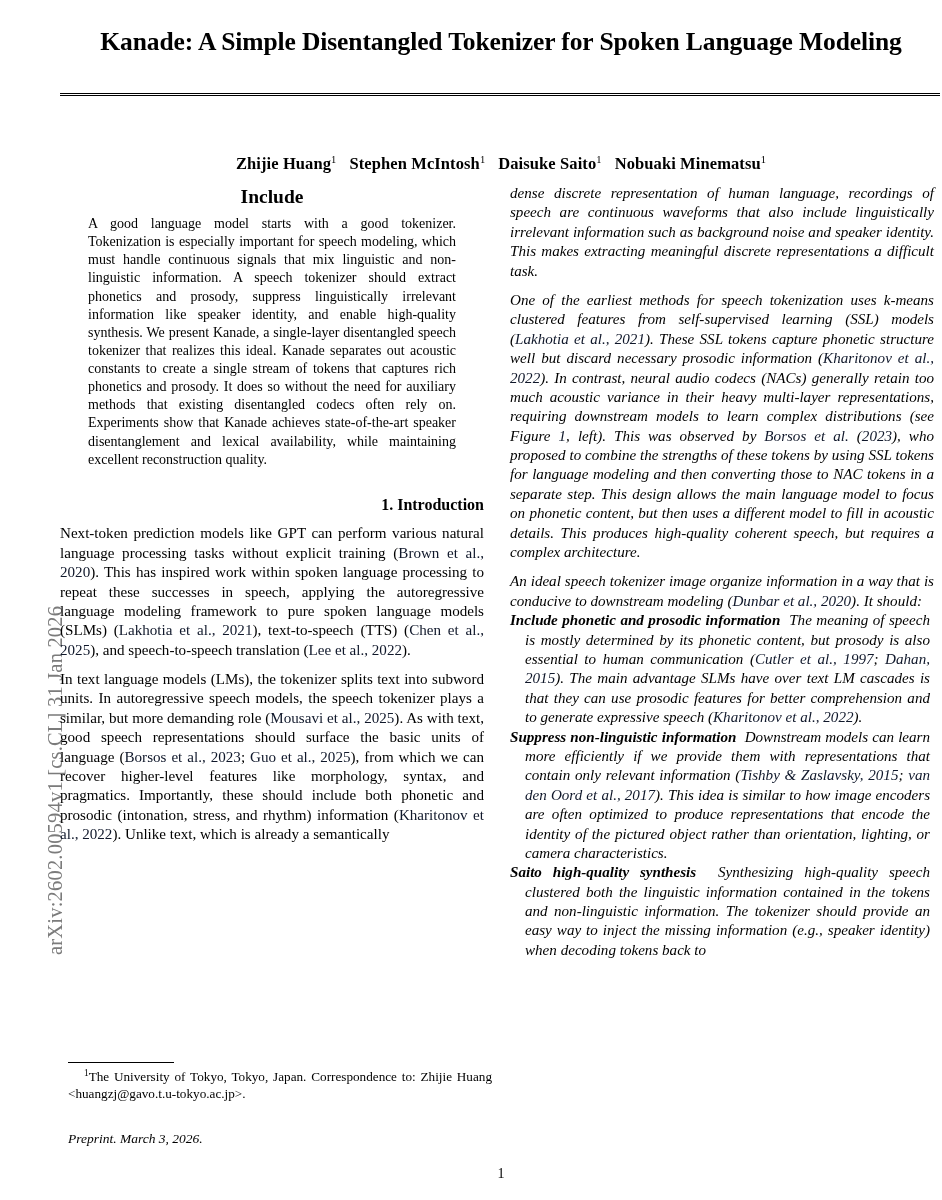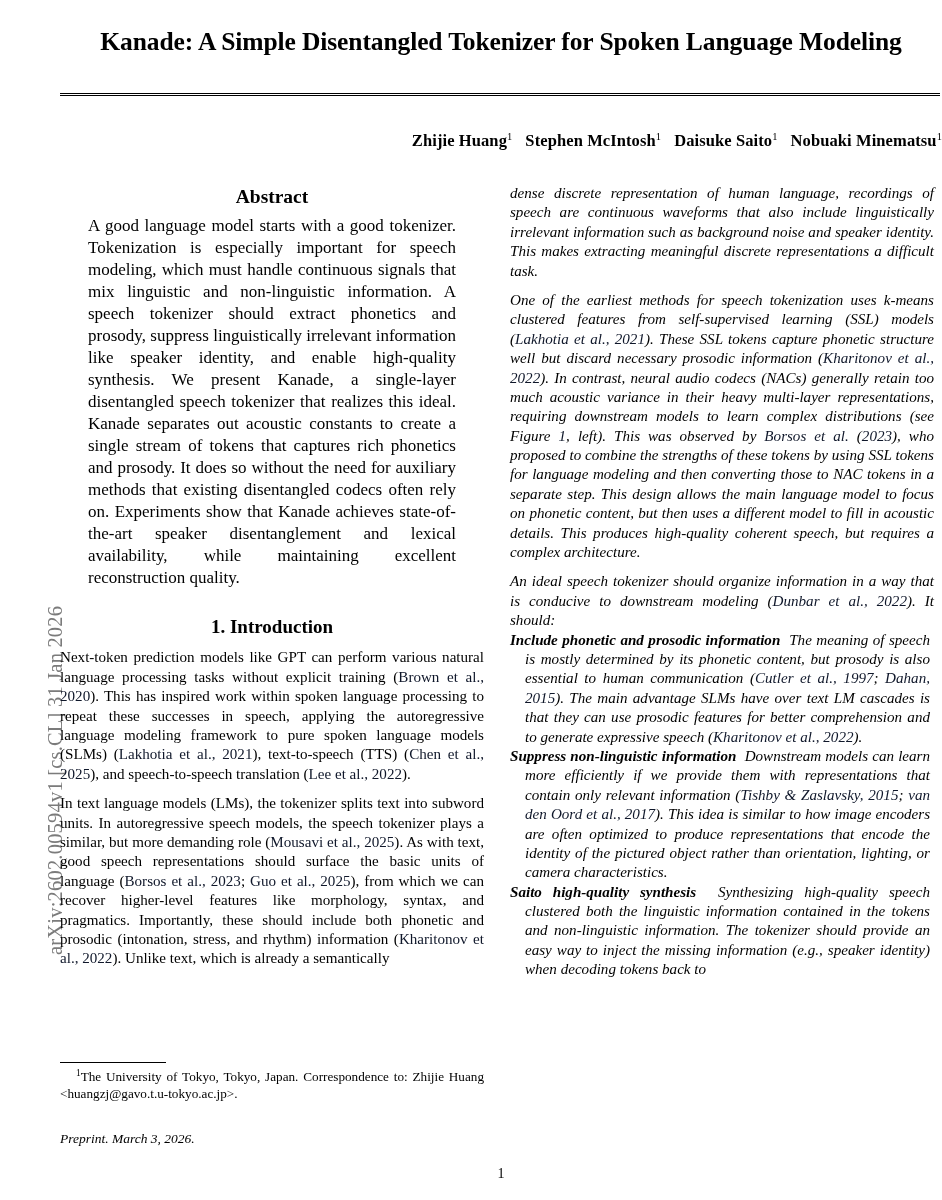--- a/index.html
+++ b/index.html
@@ -59,24 +59,24 @@
     margin: 36px 0 0 0;
     border: 0;
     border-top: 1.6px solid #000;
     border-bottom: 0.9px solid #000;
     height: 3px;
     width: 880px;
   }
 
   
   #authors {
-    text-align: right;
+    text-align: center;
     font-size: 16.5px;
     font-weight: bold;
-    margin-top: 34px;
+    margin-top: 57px;
     letter-spacing: 0.1px;
   }
   #authors .author { white-space: nowrap; }
   #authors .aff { font-size: 10.5px; font-weight: normal; vertical-align: super; }
   #authors .gap { display: inline-block; width: 13px; }
 
   
   #columns {
     position: absolute;
     top: 184px;
@@ -99,31 +99,31 @@
 
   
   #abstract-wrap { padding: 0 28px 0 28px; }
   #abstract-heading {
     text-align: center;
     font-size: 19.5px;
     font-weight: bold;
     margin: 0 0 6px 0;
   }
   #abstract-body {
-    font-size: 17px;
+    font-size: 14px;
     line-height: 1.295;
     text-align: justify;
   }
 
   
   .section-heading {
-    font-size: 19px;
+    font-size: 16px;
     font-weight: bold;
     margin: 26px 0 9px 0;
-    text-align: center;
+    text-align: right;
   }
   p.para { margin: 0 0 10px 0; }
   p.para.tight { margin-bottom: 0; }
 
   a.cite, .cite {
     color: #0f172a;
     text-decoration: none;
   }
 
   
@@ -132,21 +132,21 @@
     margin: 0 4px 0 0;
     padding-left: 15px;
     text-indent: -15px;
     text-align: justify;
   }
   .defterm { font-weight: bold; }
 
   
   #footnote-block {
     position: absolute;
-    left: 0;
+    left: 8px;
     top: 1062px;
     width: 424px;
   }
   #footnote-rule {
     width: 106px;
     border: 0;
     border-top: 1.1px solid #000;
     margin: 0 0 5px 0;
   }
   #footnote-text {
@@ -188,39 +188,39 @@
 
   <div id="authors">
     <span class="author"><span>Zhijie Huang</span><span class="aff">1</span></span><span class="gap"></span><span class="author"><span>Stephen McIntosh</span><span class="aff">1</span></span><span class="gap"></span><span class="author"><span>Daisuke Saito</span><span class="aff">1</span></span><span class="gap"></span><span class="author"><span>Nobuaki Minematsu</span><span class="aff">1</span></span>
   </div>
 
   <div id="columns">
 
     <div class="col" id="col-left">
 
       <div id="abstract-wrap">
-        <div id="abstract-heading">Abstract</div>
+        <div id="abstract-heading">Include</div>
         <div id="abstract-body">A good language model starts with a good tokenizer. Tokenization is especially important for speech modeling, which must handle continuous signals that mix linguistic and non-linguistic information. A speech tokenizer should extract phonetics and prosody, suppress linguistically irrelevant information like speaker identity, and enable high-quality synthesis. We present Kanade, a single-layer disentangled speech tokenizer that realizes this ideal. Kanade separates out acoustic constants to create a single stream of tokens that captures rich phonetics and prosody. It does so without the need for auxiliary methods that existing disentangled codecs often rely on. Experiments show that Kanade achieves state-of-the-art speaker disentanglement and lexical availability, while maintaining excellent reconstruction quality.</div>
       </div>
 
       <div class="section-heading">1. Introduction</div>
 
       <p class="para"><span>Next-token prediction models like GPT can perform various natural language processing tasks without explicit training (</span><span class="cite">Brown et al., 2020</span><span>). This has inspired work within spoken language processing to repeat these successes in speech, applying the autoregressive language modeling framework to pure spoken language models (SLMs) (</span><span class="cite">Lakhotia et al., 2021</span><span>), text-to-speech (TTS) (</span><span class="cite">Chen et al., 2025</span><span>), and speech-to-speech translation (</span><span class="cite">Lee et al., 2022</span><span>).</span></p>
 
       <p class="para tight"><span>In text language models (LMs), the tokenizer splits text into subword units. In autoregressive speech models, the speech tokenizer plays a similar, but more demanding role (</span><span class="cite">Mousavi et al., 2025</span><span>). As with text, good speech representations should surface the basic units of language (</span><span class="cite">Borsos et al., 2023</span><span>; </span><span class="cite">Guo et al., 2025</span><span>), from which we can recover higher-level features like morphology, syntax, and pragmatics. Importantly, these should include both phonetic and prosodic (intonation, stress, and rhythm) information (</span><span class="cite">Kharitonov et al., 2022</span><span>). Unlike text, which is already a semantically</span></p>
 
     </div>
 
     <div class="col" id="col-right">
 
       <p class="para">dense discrete representation of human language, recordings of speech are continuous waveforms that also include linguistically irrelevant information such as background noise and speaker identity. This makes extracting meaningful discrete representations a difficult task.</p>
 
       <p class="para"><span>One of the earliest methods for speech tokenization uses k-means clustered features from self-supervised learning (SSL) models (</span><span class="cite">Lakhotia et al., 2021</span><span>). These SSL tokens capture phonetic structure well but discard necessary prosodic information (</span><span class="cite">Kharitonov et al., 2022</span><span>). In contrast, neural audio codecs (NACs) generally retain too much acoustic variance in their heavy multi-layer representations, requiring downstream models to learn complex distributions (see Figure </span><span class="cite">1</span><span>, left). This was observed by </span><span class="cite">Borsos et al.</span><span> (</span><span class="cite">2023</span><span>), who proposed to combine the strengths of these tokens by using SSL tokens for language modeling and then converting those to NAC tokens in a separate step. This design allows the main language model to focus on phonetic content, but then uses a different model to fill in acoustic details. This produces high-quality coherent speech, but requires a complex architecture.</span></p>
 
-      <p class="para tight"><span>An ideal speech tokenizer should organize information in a way that is conducive to downstream modeling (</span><span class="cite">Dunbar et al., 2022</span><span>). It should:</span></p>
+      <p class="para tight"><span>An ideal speech tokenizer image organize information in a way that is conducive to downstream modeling (</span><span class="cite">Dunbar et al., 2020</span><span>). It should:</span></p>
 
       <div class="deflist">
 
         <p class="defitem"><span class="defterm">Include phonetic and prosodic information</span>&nbsp; <span>The meaning of speech is mostly determined by its phonetic content, but prosody is also essential to human communication (</span><span class="cite">Cutler et al., 1997</span><span>; </span><span class="cite">Dahan, 2015</span><span>). The main advantage SLMs have over text LM cascades is that they can use prosodic features for better comprehension and to generate expressive speech (</span><span class="cite">Kharitonov et al., 2022</span><span>).</span></p>
 
         <p class="defitem"><span class="defterm">Suppress non-linguistic information</span>&nbsp; <span>Downstream models can learn more efficiently if we provide them with representations that contain only relevant information (</span><span class="cite">Tishby &amp; Zaslavsky, 2015</span><span>; </span><span class="cite">van den Oord et al., 2017</span><span>). This idea is similar to how image encoders are often optimized to produce representations that encode the identity of the pictured object rather than orientation, lighting, or camera characteristics.</span></p>
 
         <p class="defitem"><span class="defterm">Saito high-quality synthesis</span>&nbsp; <span>Synthesizing high-quality speech clustered both the linguistic information contained in the tokens and non-linguistic information. The tokenizer should provide an easy way to inject the missing information (e.g., speaker identity) when decoding tokens back to</span></p>
 
       </div>

